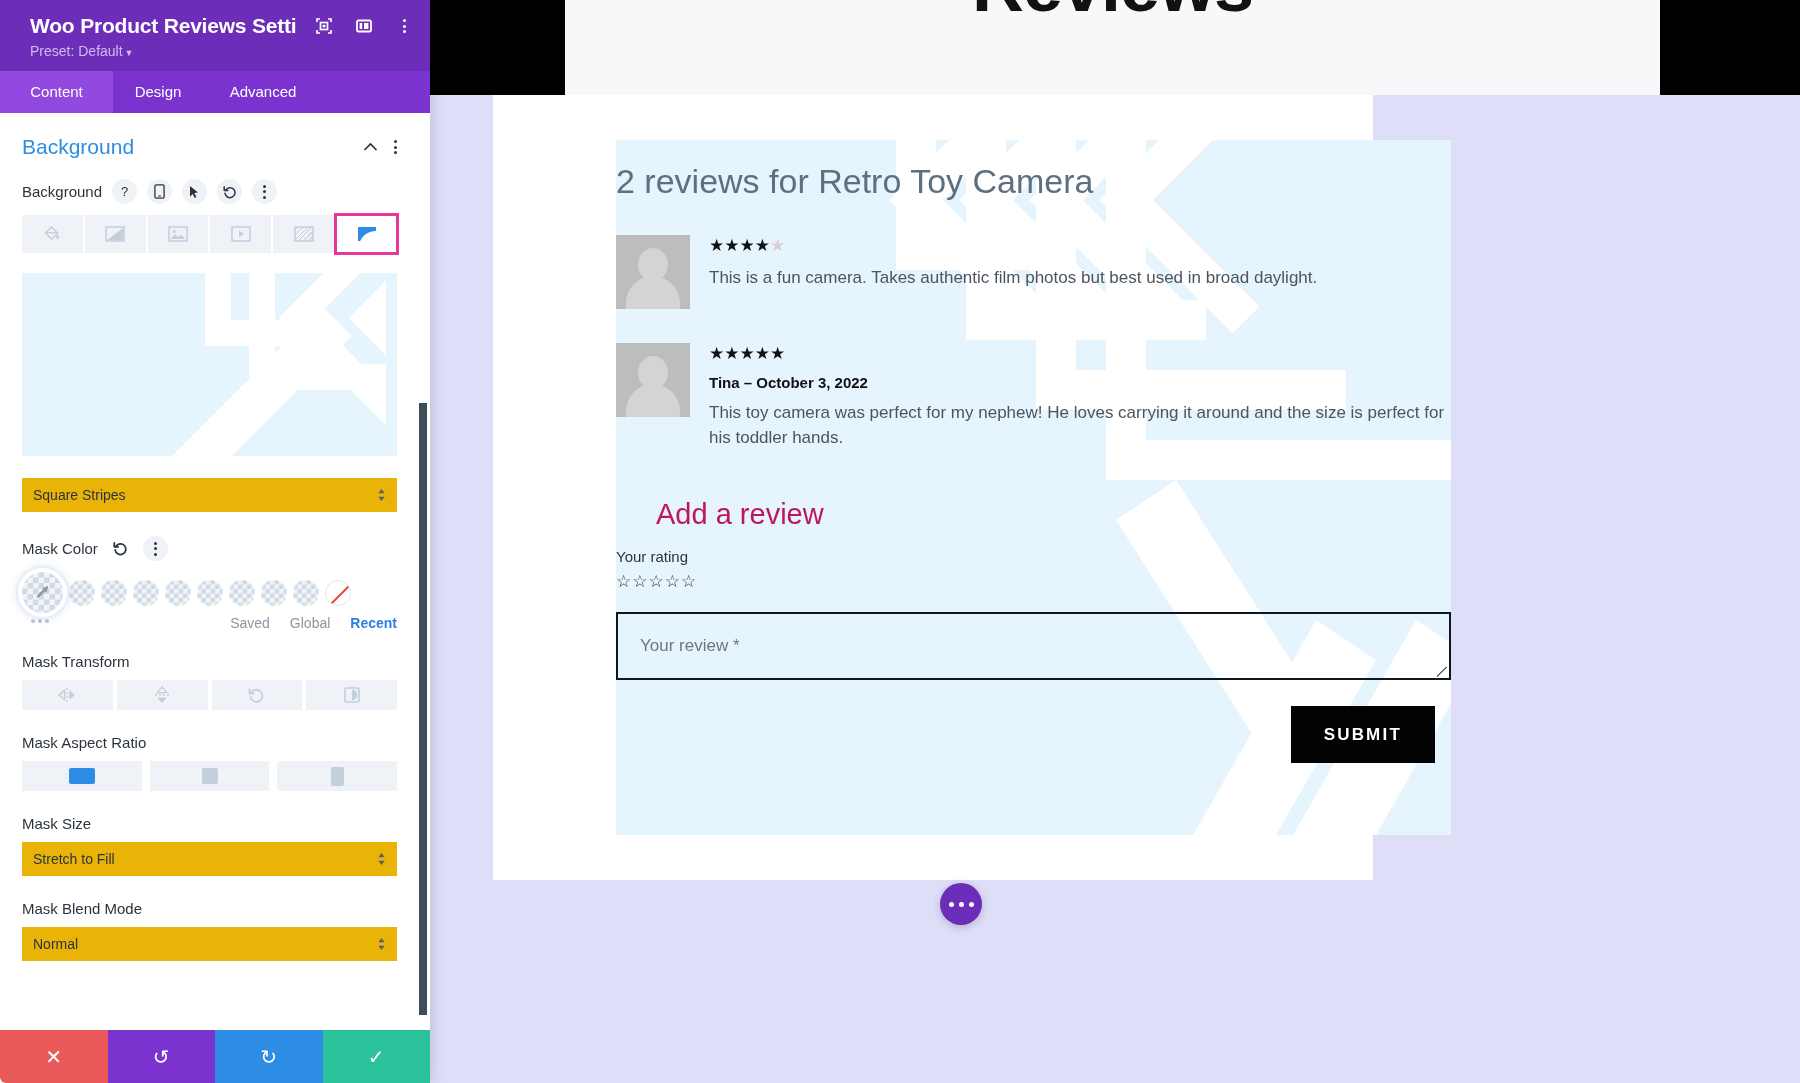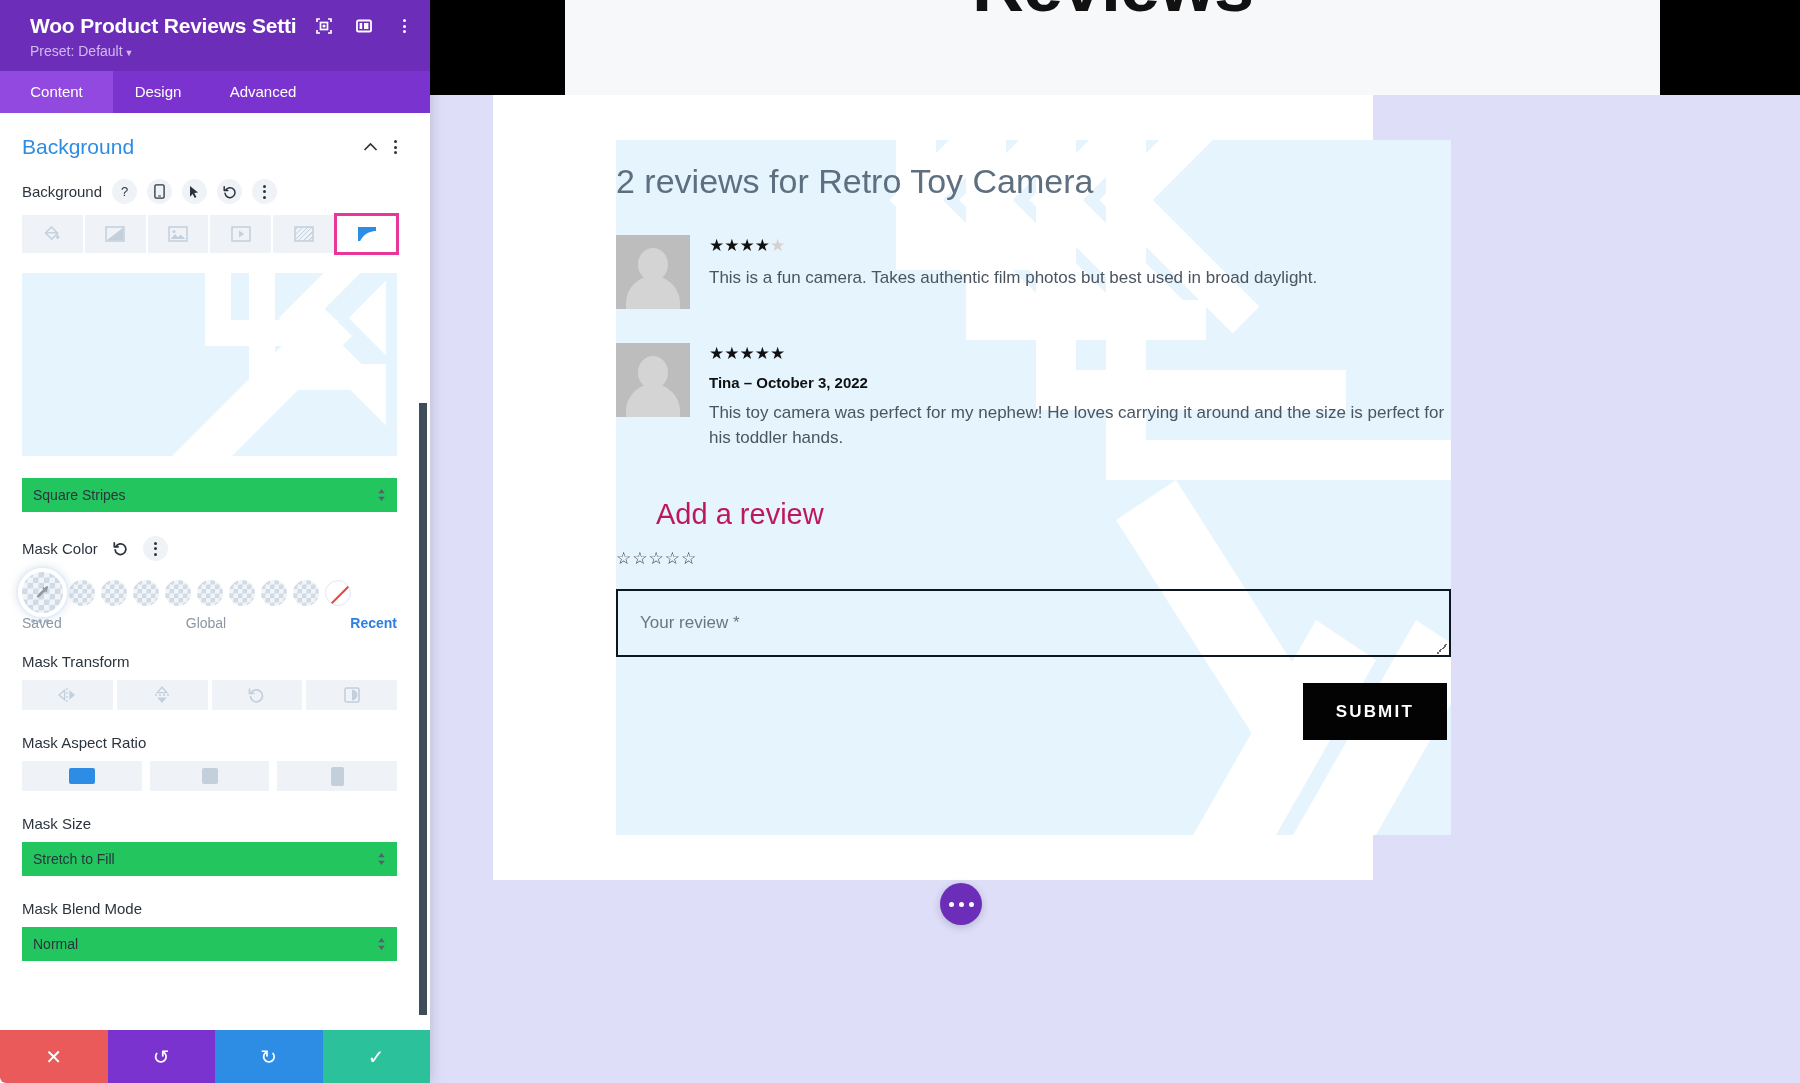--- a/index.html
+++ b/index.html
@@ -83,21 +83,21 @@
   }
 
   .mask-preview {
     height: 183px; width: 100%;
     background: #e5f4fd;
     margin-bottom: 22px;
     overflow: hidden; position: relative;
   }
 
   .select-box {
-    width:100%; height: 34px; background:#22c55e; border: none;
+    width:100%; height: 34px; background:#eab308; border: none;
     display:flex; align-items:center; justify-content:space-between;
     padding: 0 11px; font-size: 14px; color:#2b343d; cursor:pointer;
     margin-bottom: 24px;
   }
   .select-arrows { display:flex; flex-direction:column; line-height:6px; font-size:9px; color:#55606b; }
 
   .swatch-row { display:flex; align-items:center; gap: 6px; margin-bottom: 4px; }
   .swatch {
     width: 26px; height: 26px; border-radius: 50%;
     background-image:
@@ -123,21 +123,21 @@
     border: 1px solid #e2e8f0;
     position: relative; overflow: hidden;
   }
   .swatch.none::after {
     content:""; position:absolute; left:50%; top:-2px; width:2px; height:34px;
     background:#e8483c; transform: rotate(45deg); transform-origin: center;
   }
   .swatch-dots { display:flex; gap:3px; margin: 6px 0 0 9px; }
   .swatch-dots i { width:4px;height:4px;border-radius:50%;background:#b8c4d0; }
 
-  .sgr-row { display:flex; justify-content:space-between; gap: 20px; font-size:14px; margin-top:-8px; margin-bottom: 22px; }
+  .sgr-row { display:flex; justify-content:flex-end; gap: 20px; font-size:14px; margin-top:-8px; margin-bottom: 22px; }
   .sgr { color:#8b97a4; cursor:pointer; }
   .sgr.active { color:#2d7fe0; font-weight:700; }
 
   .group-label { font-size:15px; color:#2b343d; margin-bottom: 10px; }
 
   .btn-row { display:flex; gap: 4px; margin-bottom: 24px; }
   .sq-btn {
     flex:1; height:30px; background:#eff2f6; display:flex;
     align-items:center; justify-content:center; cursor:pointer;
   }
@@ -211,21 +211,21 @@
     position: relative; width: 835px; padding-left: 20px;
   }
   .review-field .ph {
     position:absolute; left: 22px; top: 50%; transform: translateY(-50%);
     font-size: 17px; color:#6b7682;
   }
   .review-field .grip {
     position:absolute; right:2px; bottom:1px; width:10px; height:10px;
     background: linear-gradient(135deg,transparent 45%,#667 45%,#667 55%,transparent 55%);
   }
-  .submit-row { display:flex; justify-content:flex-end; margin-top: 26px; padding-right: 4px; }
+  .submit-row { display:flex; justify-content:flex-end; margin-top: 26px; padding-right: 16px; }
   .submit-btn {
     background:#030303; color:#fff; font-size: 17px; font-weight:700;
     letter-spacing: 2.2px; padding: 20px 33px; cursor:pointer; line-height:1;
   }
   .fab {
     position:absolute; left: 510px; top: 883px; width: 42px; height:42px;
     border-radius:50%; background:#6c2eb9; display:flex; align-items:center;
     justify-content:center; gap: 5px; cursor:pointer;
     box-shadow: 0 2px 8px rgba(0,0,0,.2);
   }
@@ -582,20 +582,21 @@
               <span class="body"></span>
           </div>
           <div class="rv-body">
             <div class="stars">★★★★★</div>
             <div class="rv-meta">Tina – October 3, 2022</div>
             <div class="rv-text">This toy camera was perfect for my nephew! He loves carrying it around and the size is perfect for his toddler hands.</div>
           </div>
         </div>
 
         <div class="addrev-title">Add a review</div>
+        <div class="yourrating">Your rating</div>
         <div class="rating-stars">☆☆☆☆☆</div>
 
         <div class="review-field">
           <span class="ph">Your review *</span>
           <span class="grip"></span>
         </div>
 
         <div class="submit-row">
           <div class="submit-btn">SUBMIT</div>
         </div>

